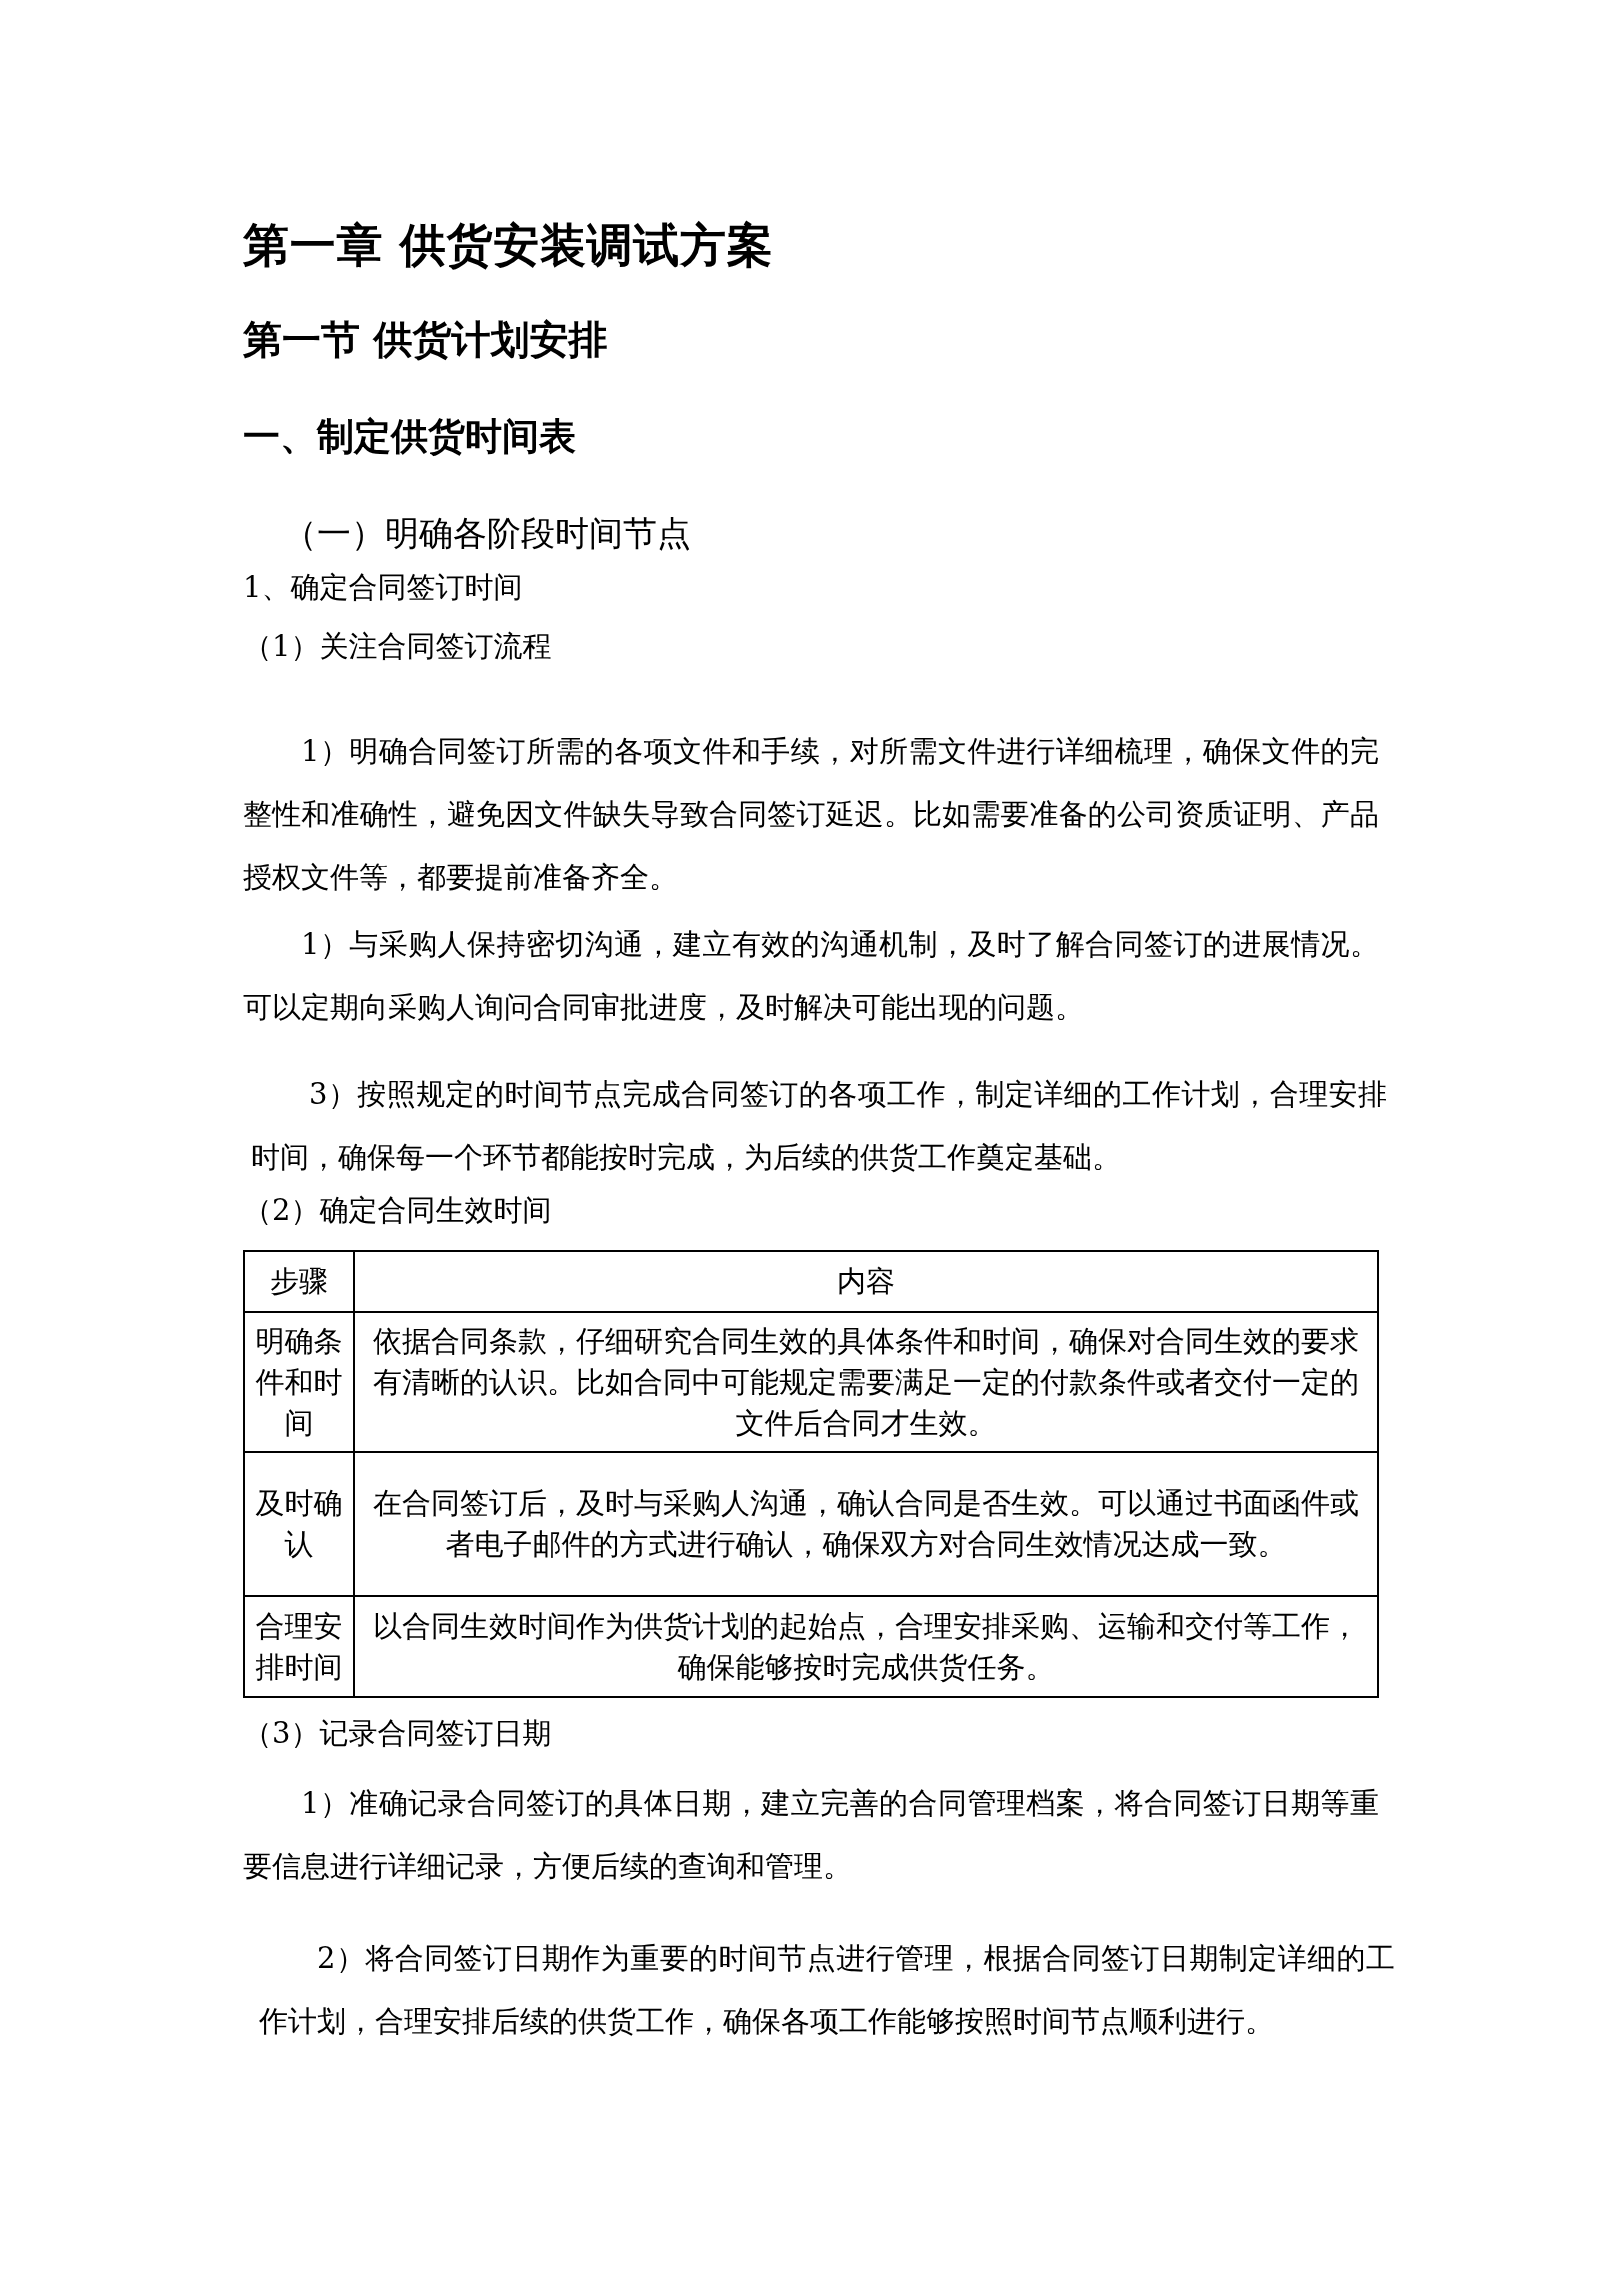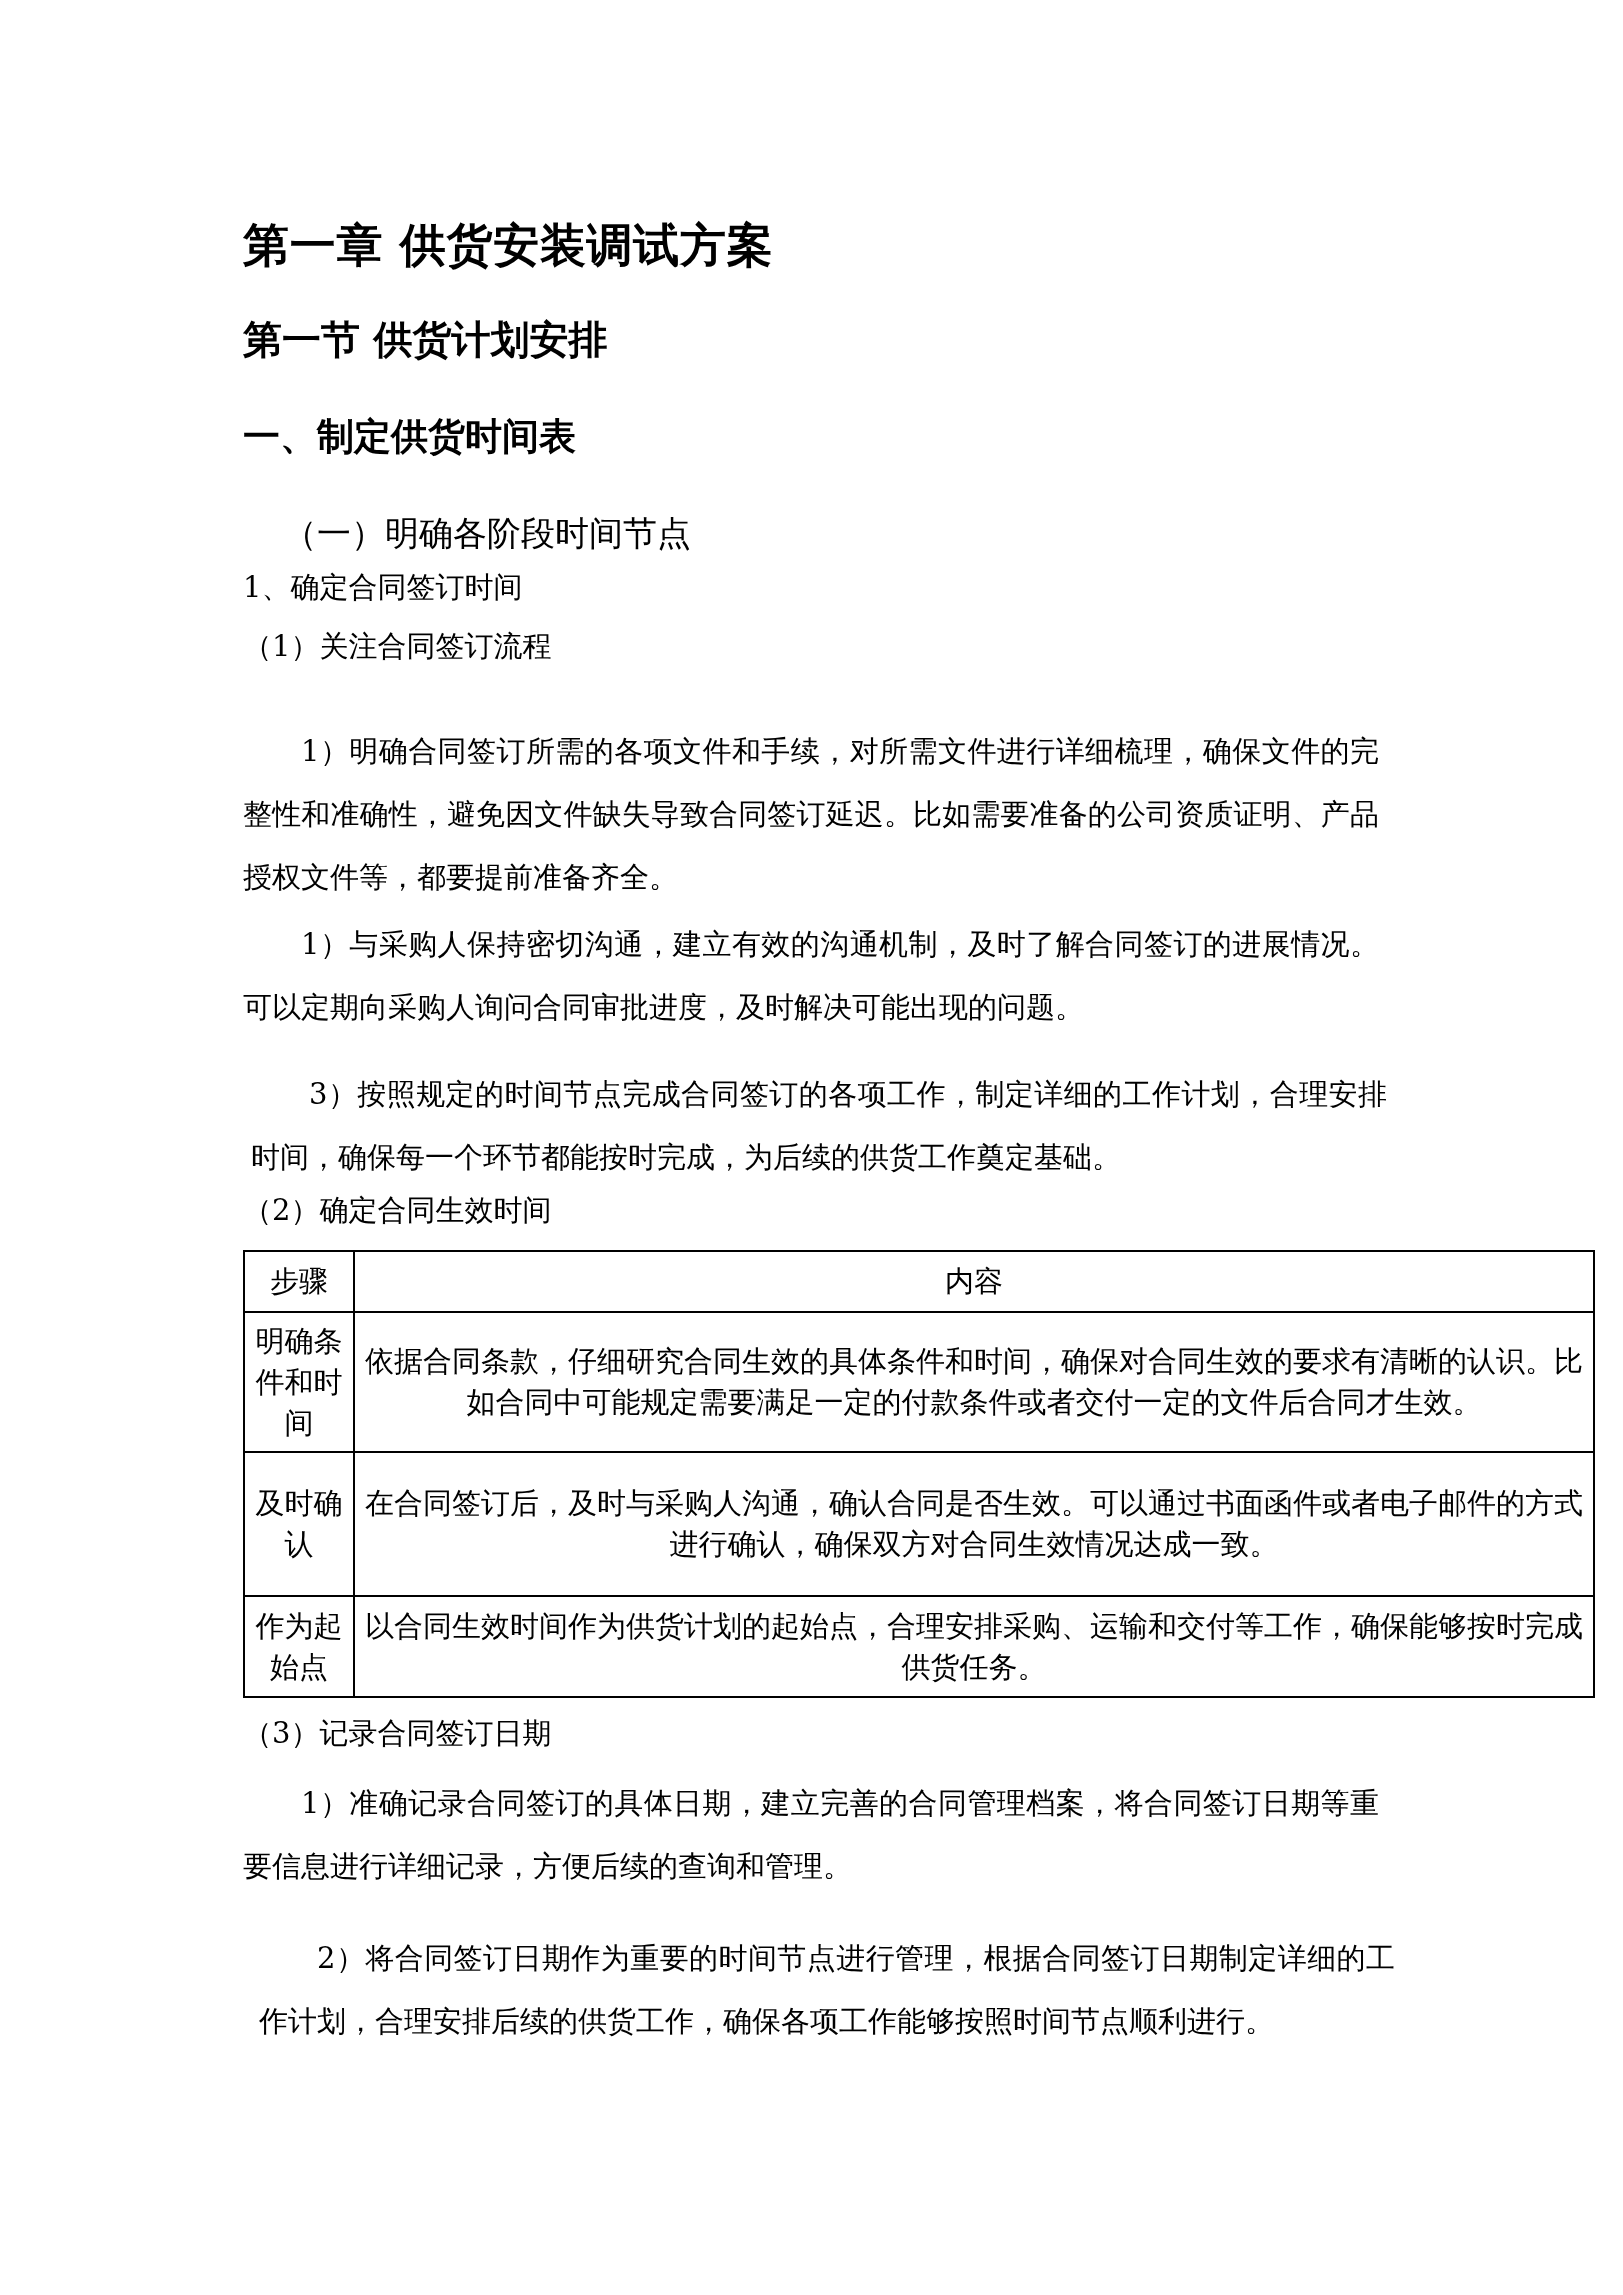--- a/index.html
+++ b/index.html
@@ -74,21 +74,21 @@
       width: 1136px;
       font-size: 29px;
       line-height: 63px;
       text-indent: 58px;
       text-align: justify;
     }
     table.steps {
       position: absolute;
       left: 0;
       top: 1250px;
-      width: 1352px;
+      width: 1136px;
       border-collapse: collapse;
       font-size: 29px;
       line-height: 41px;
     }
     table.steps td, table.steps th {
       border: 2px solid #000000;
       padding: 2.6px 3.9px;
       text-align: center;
       vertical-align: middle;
       font-weight: normal;
@@ -139,21 +139,21 @@
     <tbody>
       <tr style="height:140px;">
         <td class="step">明确条件和时间</td>
         <td class="content">依据合同条款，仔细研究合同生效的具体条件和时间，确保对合同生效的要求有清晰的认识。比如合同中可能规定需要满足一定的付款条件或者交付一定的文件后合同才生效。</td>
       </tr>
       <tr style="height:144px;">
         <td class="step">及时确认</td>
         <td class="content">在合同签订后，及时与采购人沟通，确认合同是否生效。可以通过书面函件或者电子邮件的方式进行确认，确保双方对合同生效情况达成一致。</td>
       </tr>
       <tr style="height:101px;">
-        <td class="step">作为起始点</td>
+        <td class="step">合理安排时间</td>
         <td class="content">以合同生效时间作为供货计划的起始点，合理安排采购、运输和交付等工作，确保能够按时完成供货任务。</td>
       </tr>
     </tbody>
   </table>
 
   <div class="line" style="top:1714px;">（3）记录合同签订日期</div>
 
   <p class="para" style="top:1772px; margin:0;">1）准确记录合同签订的具体日期，建立完善的合同管理档案，将合同签订日期等重要信息进行详细记录，方便后续的查询和管理。</p>
 
   <p class="para" style="top:1911px; margin:16px;">2）将合同签订日期作为重要的时间节点进行管理，根据合同签订日期制定详细的工作计划，合理安排后续的供货工作，确保各项工作能够按照时间节点顺利进行。</p>

